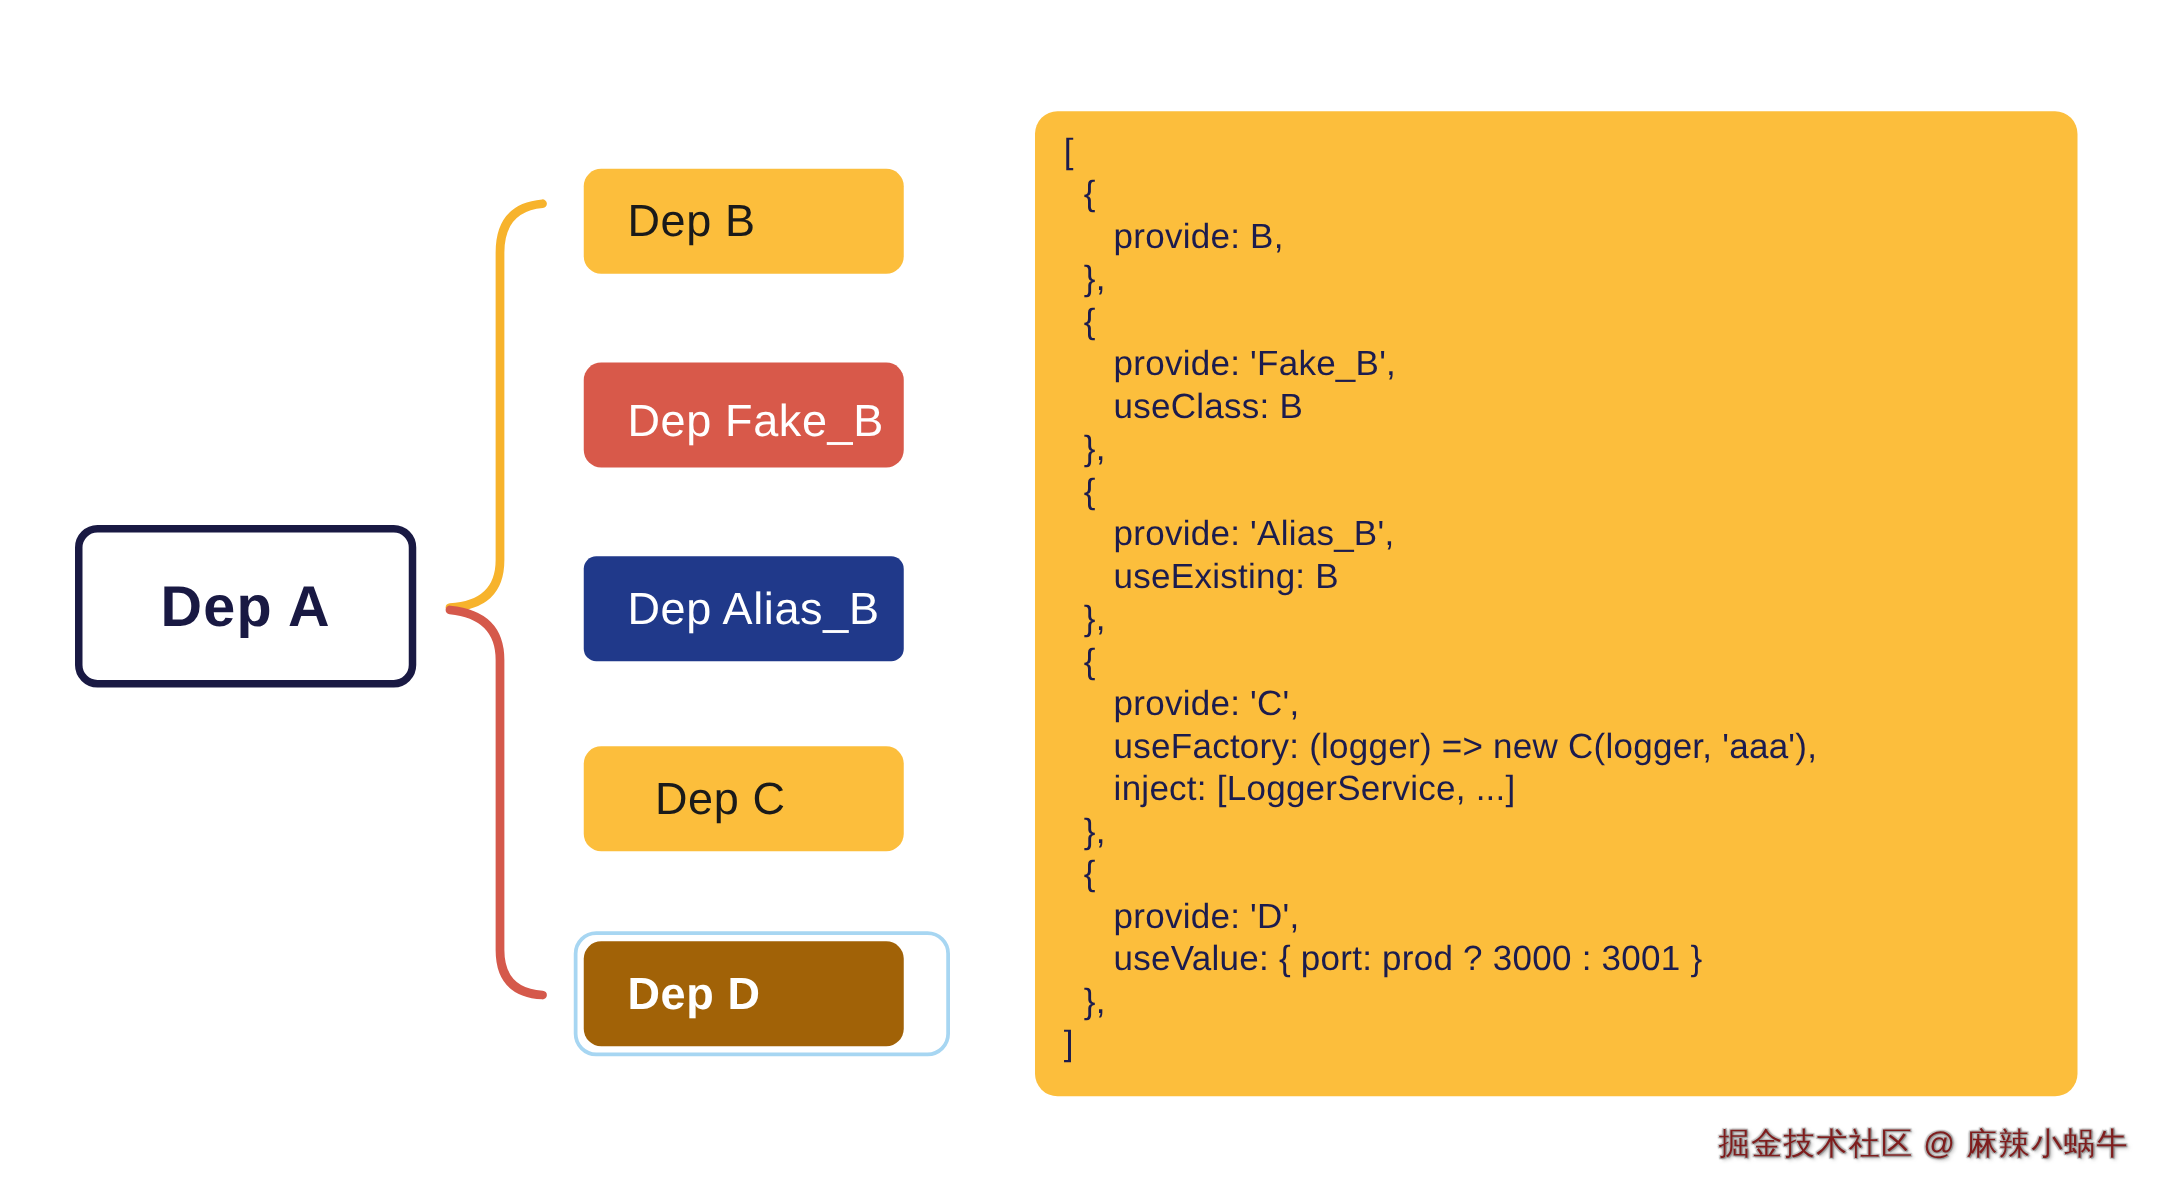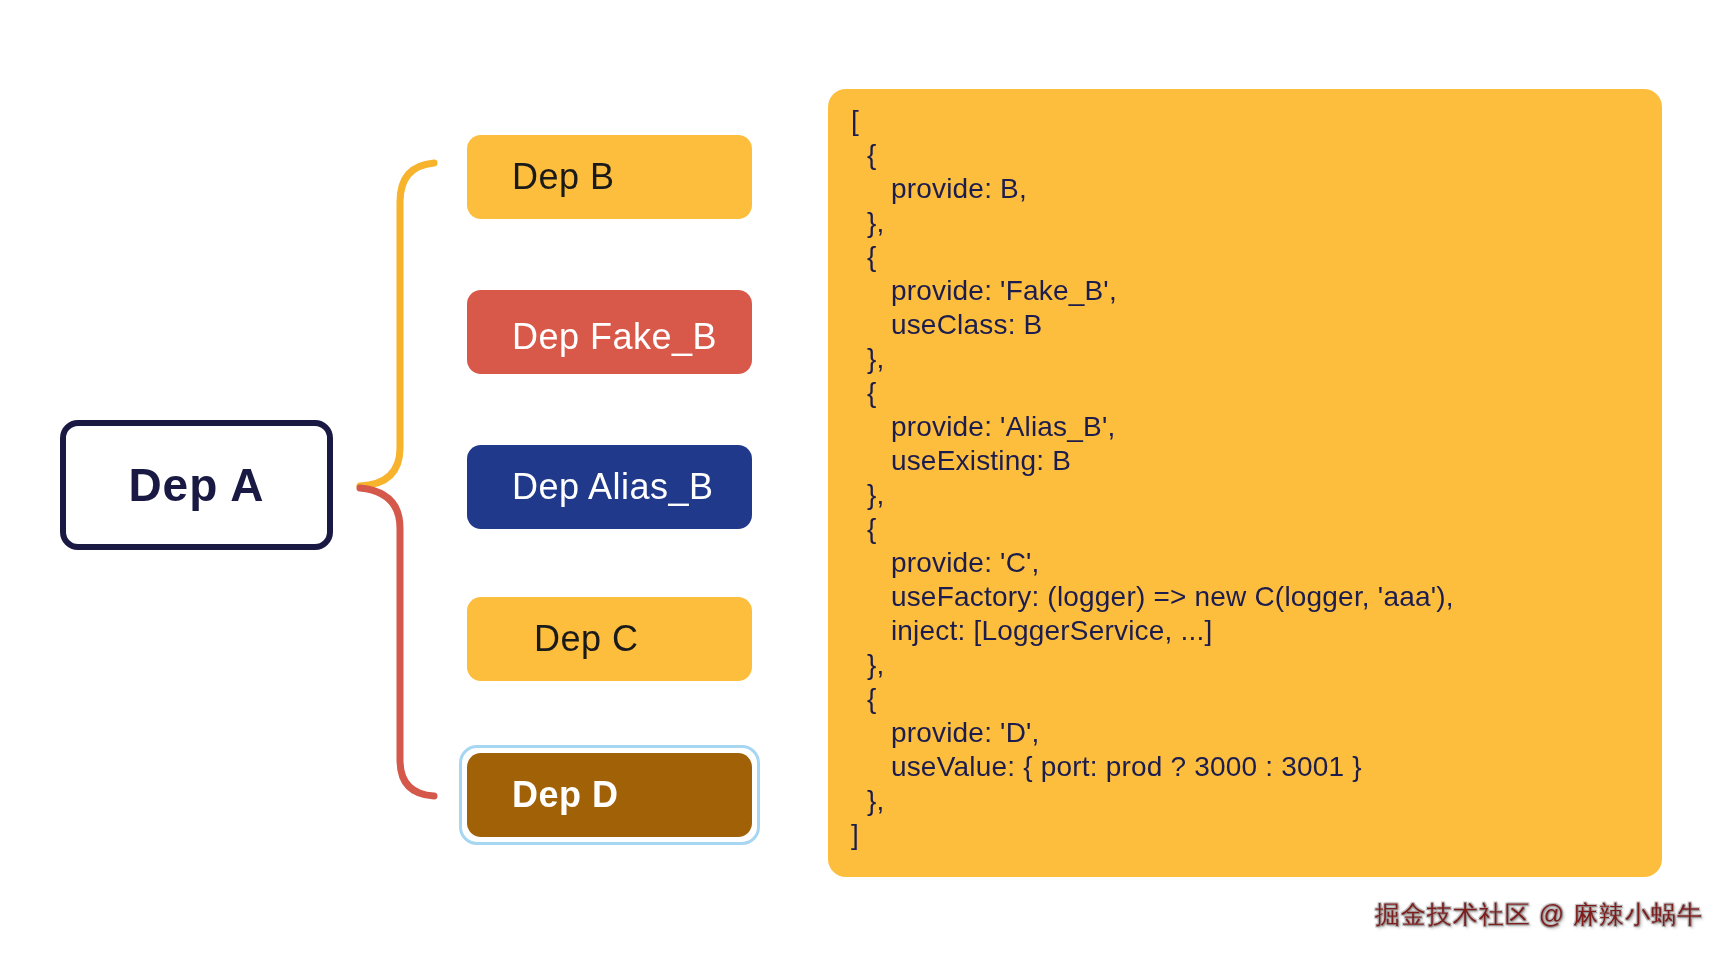--- a/index.html
+++ b/index.html
@@ -41,35 +41,35 @@
     position: absolute;
     left: 340px;
     top: 140px;
     width: 120px;
     height: 680px;
   }
   
   .child-node {
     position: absolute;
     left: 467px;
-    width: 285px;
+    width: 256px;
     height: 84px;
     border-radius: 14px;
     display: flex;
     align-items: center;
     box-sizing: border-box;
-    padding-left: 45px;
+    padding-left: 35px;
   }
   .child-node .label {
     font-size: 36px;
     letter-spacing: 0.5px;
   }
   .node-b       { top: 135px; }
   .node-fake-b  { top: 290px; }
-  .node-alias-b { top: 445px; }
+  .node-alias-b { top: 445px; border-radius: 10px; }
   .node-c       { top: 597px; }
   .node-d       { top: 753px; }
   .selection-ring {
     position: absolute;
     left: 459px;
     top: 745px;
     width: 295px;
     height: 94px;
     border: 3px solid #A7D6F2;
     border-radius: 18px;

